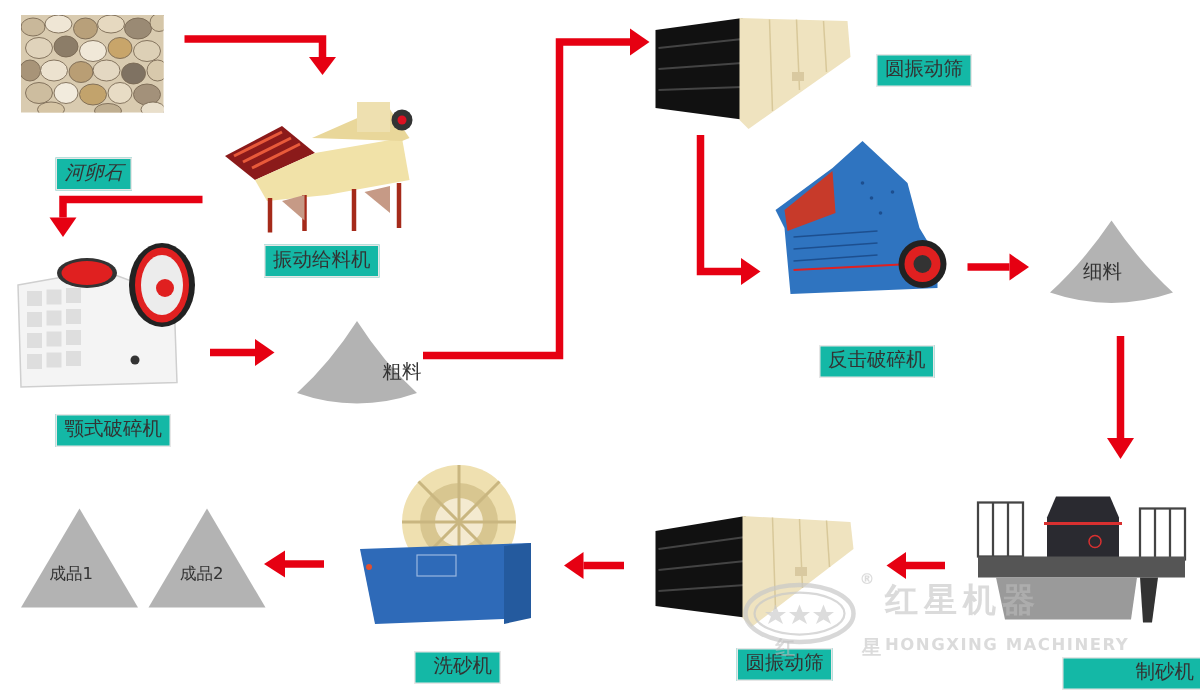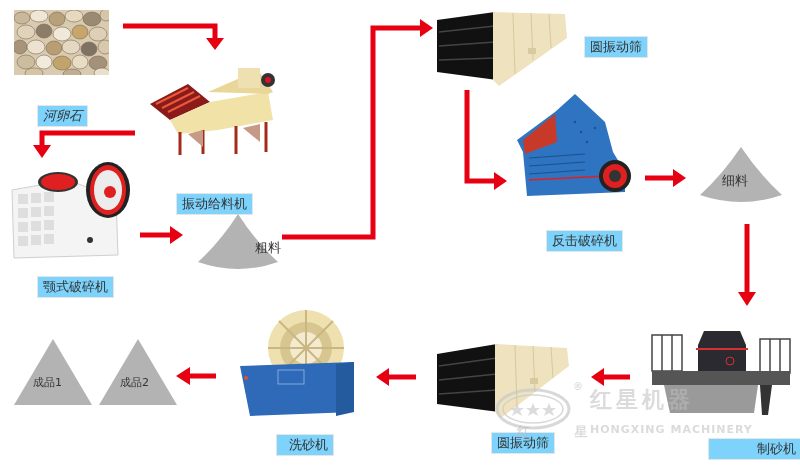--- a/index.html
+++ b/index.html
@@ -1,18 +1,18 @@
 <!DOCTYPE html>
 <html><head>
   <meta charset="utf-8">
   <style>
     html,body{margin:0;padding:0;background:#fff;}
     body{width:800px;height:465px;position:relative;overflow:hidden;font-family:"DejaVu Sans","Liberation Sans",sans-serif;}
     .abs{position:absolute;}
-    .label{position:absolute;background:#7dd3fc;border:1px solid #e6e6e6;color:#333;font-size:13px;line-height:18px;padding:1px 5px;white-space:nowrap;}
+    .label{position:absolute;background:#14b8a6;border:1px solid #e6e6e6;color:#333;font-size:13px;line-height:18px;padding:1px 5px;white-space:nowrap;}
     .pile-text{position:absolute;color:#333;font-size:13px;white-space:nowrap;}
     .tri-text{position:absolute;color:#333;font-size:11px;white-space:nowrap;}
     svg{position:absolute;overflow:visible;}
     .wm-text{position:absolute;color:rgba(190,190,190,0.55);font-weight:bold;white-space:nowrap;}
   </style>
 </head>
 <body>
 
 <svg width="800" height="465" style="left:0;top:0;">
   <g fill="none" stroke="#e60012" stroke-width="5">
@@ -100,21 +100,21 @@
     <g stroke="#a52a1a" stroke-width="3">
         <line x1="32" y1="70" x2="32" y2="93"></line>
         <line x1="55" y1="68" x2="55" y2="92"></line>
         <line x1="88" y1="64" x2="88" y2="92"></line>
         <line x1="118" y1="60" x2="118" y2="90"></line>
       </g>
     <polygon points="40,72 55,68 55,85" fill="#c69a86"></polygon>
       <polygon points="95,66 112,62 112,80" fill="#c69a86"></polygon>
   </svg>
 </div>
-<div class="label" style="left:176px;top:163px;margin-top:30px;">振动给料机</div>
+<div class="label" style="left:176px;top:163px;">振动给料机</div>
 
 <div class="abs" style="left:8px;top:160px;width:125px;height:100px;">
   <svg width="125" height="100" style="left:0;top:0;">
     <polygon points="4,30 60,20 108,38 110,95 6,98" fill="#f4f4f4" stroke="#cfcfcf"></polygon>
     <g fill="#dedede">
       <rect x="10" y="34" width="10" height="10"></rect>
         <rect x="23" y="33" width="10" height="10"></rect>
         <rect x="36" y="32" width="10" height="10"></rect>
       <rect x="10" y="48" width="10" height="10"></rect>
         <rect x="23" y="47" width="10" height="10"></rect>

